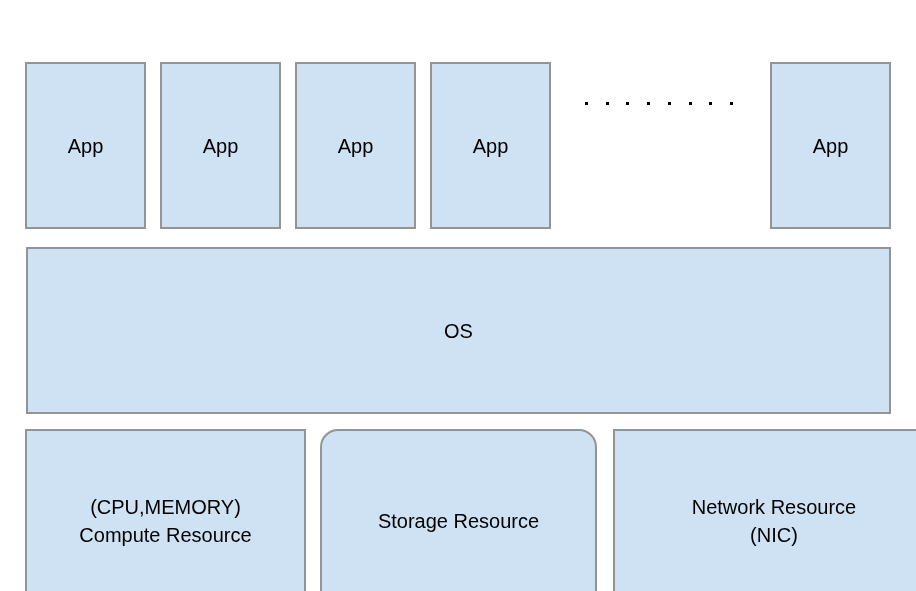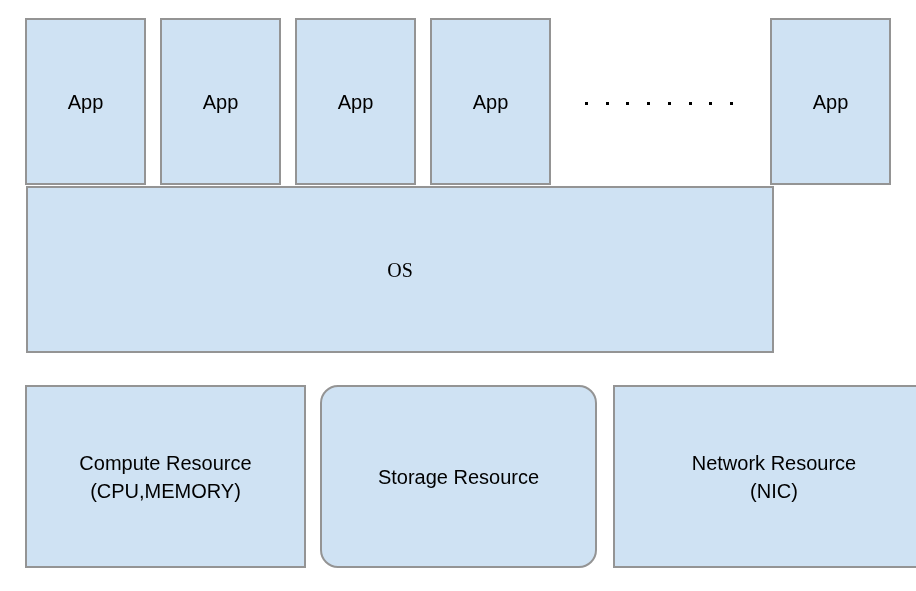--- a/index.html
+++ b/index.html
@@ -27,20 +27,21 @@
     position: absolute;
     background: var(--box-fill);
     border: 2px solid var(--box-border);
     display: flex;
     flex-direction: column;
     align-items: center;
     justify-content: center;
     text-align: right;
     font-size: 20px;
     line-height: 28px;
+    margin-top: 44px;
   }
   
   .app-box-0 { left: 25px;  top: 18px; width: 121px; height: 167px; }
   .app-box-1 { left: 160px; top: 18px; width: 121px; height: 167px; }
   .app-box-2 { left: 295px; top: 18px; width: 121px; height: 167px; }
   .app-box-3 { left: 430px; top: 18px; width: 121px; height: 167px; }
   .app-box-4 { left: 770px; top: 18px; width: 121px; height: 167px; }
   
   .dots {
     position: absolute;
@@ -52,21 +53,21 @@
     align-items: center;
     justify-content: space-between;
   }
   .dot {
     width: 3px;
     height: 3px;
     background: var(--text);
     display: inline-block;
   }
   
-  .os-box { left: 26px; top: 186px; width: 748px; height: 167px; font-family: Liberation Serif, serif; }
+  .os-box { left: 26px; top: 203px; width: 865px; height: 167px; }
   
   .res-box-0 { left: 25px;  top: 385px; width: 281px; height: 183px; }
   .res-box-1 { left: 320px; top: 385px; width: 277px; height: 183px; border-radius: 18px; }
   .res-box-2 { left: 613px; top: 385px; width: 322px; height: 183px; }
 </style>
 </head>
 <body>
 
 <div class="canvas">
 
@@ -96,22 +97,22 @@
 
   <div class="box app-box-4">
     <span>App</span>
   </div>
 
   <div class="box os-box">
     <span>OS</span>
   </div>
 
   <div class="box res-box-0">
+    <div>(CPU,MEMORY)</div>
     <div>Compute Resource</div>
-    <div>(CPU,MEMORY)</div>
   </div>
   <div class="box res-box-1">
     <div>Storage Resource</div>
   </div>
   <div class="box res-box-2">
     <div>Network Resource</div>
     <div>(NIC)</div>
   </div>
 
 </div>

